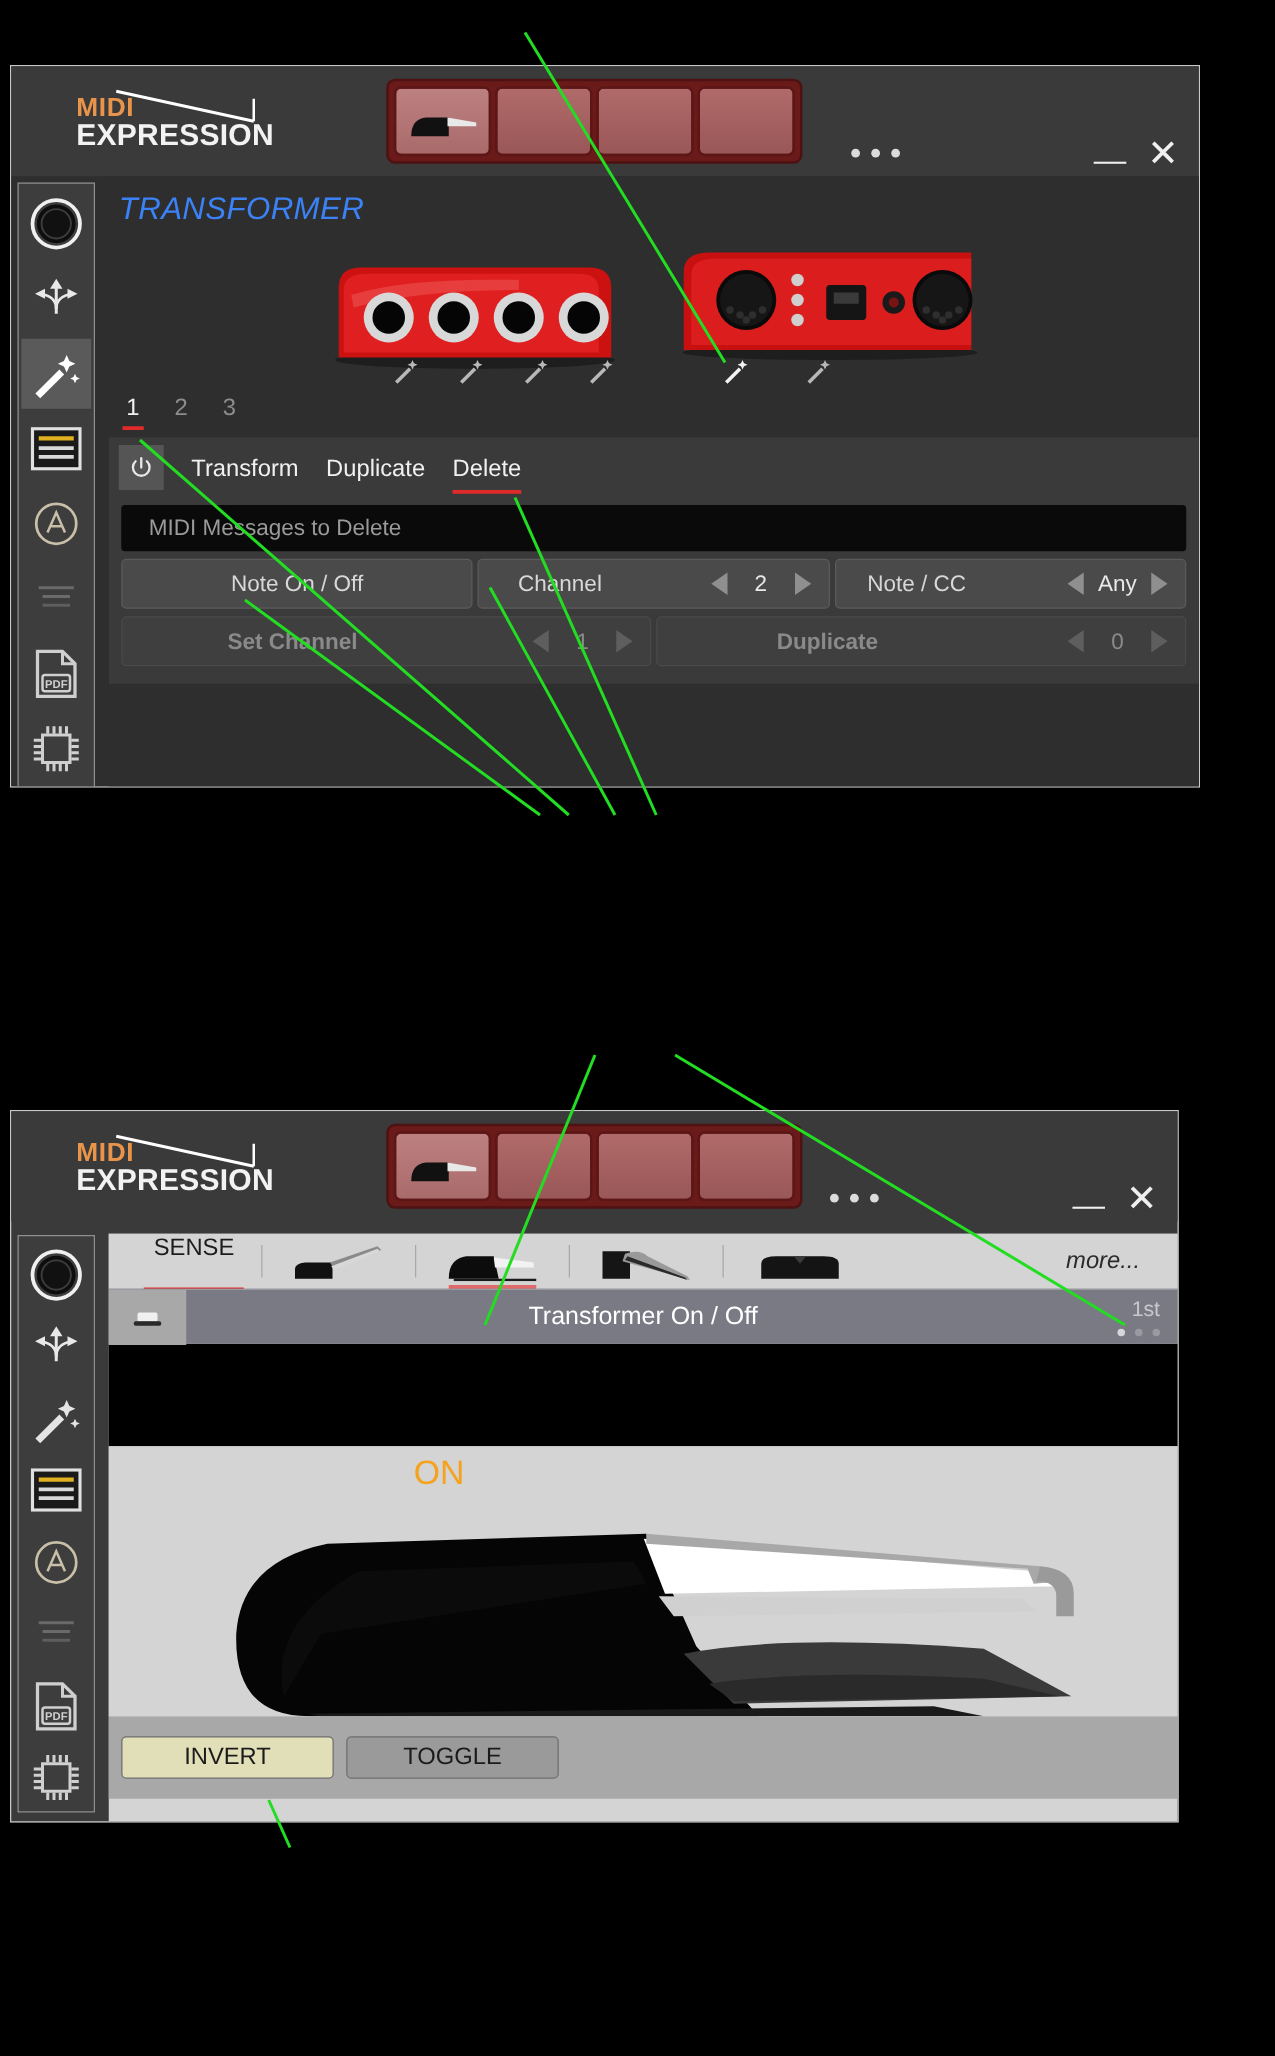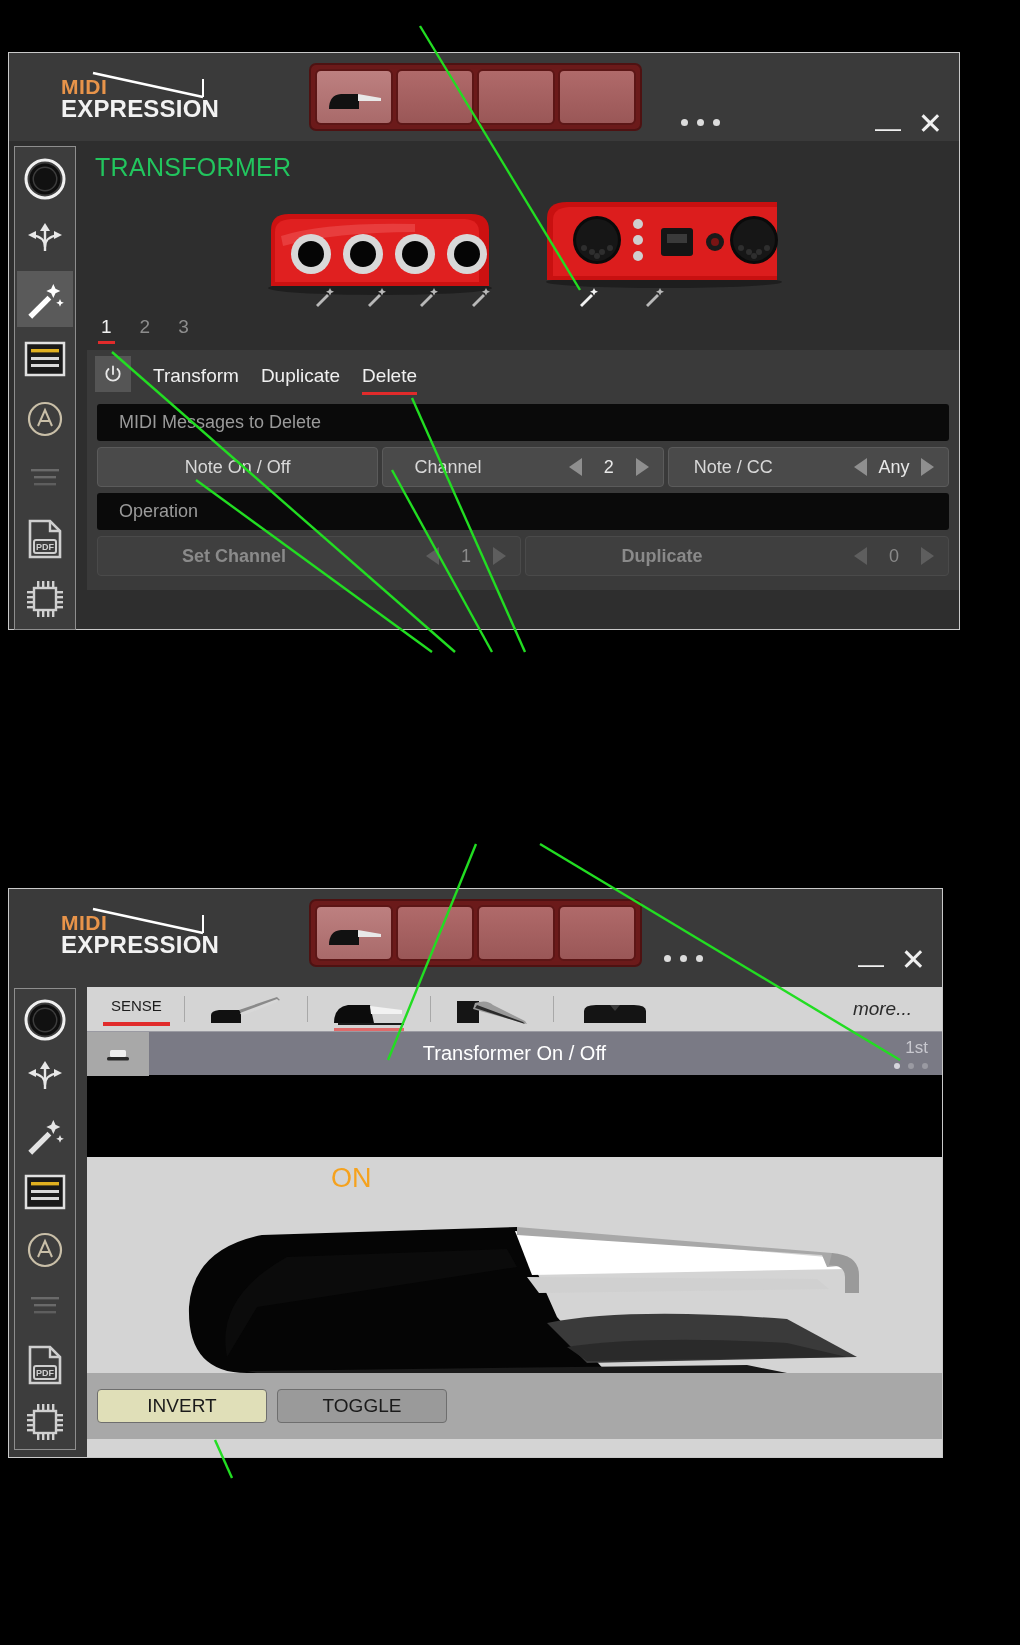--- a/index.html
+++ b/index.html
@@ -46,21 +46,21 @@
               margin-top:4px; }
   .railitem.sel { background:#5a5a5a; }
   .railitem svg { display:block; }
 
   
   #win1 { left: 8px; top: 52px; width: 952px; height: 578px; }
   #w1body { position:absolute; left:0; top:88px; right:0; bottom:0; background:#2e2e2e; }
   #w1rail { left:14px; top:146px; width:62px; height:484px; }
   #w1content { position:absolute; left:78px; top:88px; right:0; bottom:0; background:#2e2e2e; }
 
-  .pagetitle { color:#22c55e; font-size:25px; margin:12px 0 0 8px; letter-spacing:.3px; }
+  .pagetitle { color:#3b82f6; font-size:25px; margin:12px 0 0 8px; letter-spacing:.3px;font-style:italic; }
 
   .devices { position:relative; height:122px; margin-top:6px; }
   .devbox { position:absolute; }
 
   .wandrow { position:absolute; top:96px; left:0; width:100%; height:26px; }
   .wandrow .w { position:absolute; width:24px; height:24px; }
 
   .tabsnum { display:flex; gap:28px; margin:6px 0 0 14px; }
   .tabsnum .t { color:#8d8d8d; font-size:19px; padding-bottom:6px; position:relative; cursor:pointer; }
   .tabsnum .t.act { color:#f0f0f0; }
@@ -93,22 +93,22 @@
   .arw.r { border-left:13px solid #8f8f8f; }
   .cell.dim .arw.l { border-right-color:#5e5e5e; }
   .cell.dim .arw.r { border-left-color:#5e5e5e; }
 
   
   #win2 { left: 8px; top: 888px; width: 935px; height: 570px; }
   #w2rail { left:14px; top:988px; width:62px; height:462px; }
   #w2content { position:absolute; left:78px; top:98px; right:0; bottom:0; background:#d4d4d4; }
 
   .senserow { display:flex; align-items:center; height:44px; background:#d4d4d4; }
-  .senselabel { color:#1c1c1c; font-size:15px; margin-left:24px; position:relative;
-                padding-bottom:8px; cursor:pointer; }
+  .senselabel { color:#1c1c1c; font-size:19px; margin-left:36px; position:relative;
+                padding-bottom:20px; cursor:pointer; }
   .senselabel::after { content:""; position:absolute; left:-8px; right:-8px; bottom:-4px;
                        height:4px; background:#e12b2b; }
   .sep { width:1px; height:26px; background:#a8a8a8; margin:0 22px; }
   .picon { width:78px; height:32px; position:relative; cursor:pointer; }
   .picon.sel::after { content:""; position:absolute; left:4px; right:4px; bottom:-7px;
                       height:4px; background:#e06a6a; }
   .more { margin-left:auto; margin-right:30px; color:#2b2b2b; font-size:19px;
           font-style:italic; cursor:pointer; }
 
   .titlestrip { display:flex; align-items:center; height:44px; background:#7a7a85;
@@ -311,21 +311,20 @@
           <div class="cell">
             <span class="lab">Note / CC</span>
             <span class="spin">
               <span class="arw l"></span>
               <span class="val">Any</span>
               <span class="arw r"></span>
             </span>
           </div>
         </div>
 
-        <div class="secthead">Operation</div>
         <div class="ctlrow">
           <div class="cell dim">
             <span class="lab">Set Channel</span>
             <span class="spin">
               <span class="arw l"></span>
               <span class="val">1</span>
               <span class="arw r"></span>
             </span>
           </div>
           <div class="cell dim">

